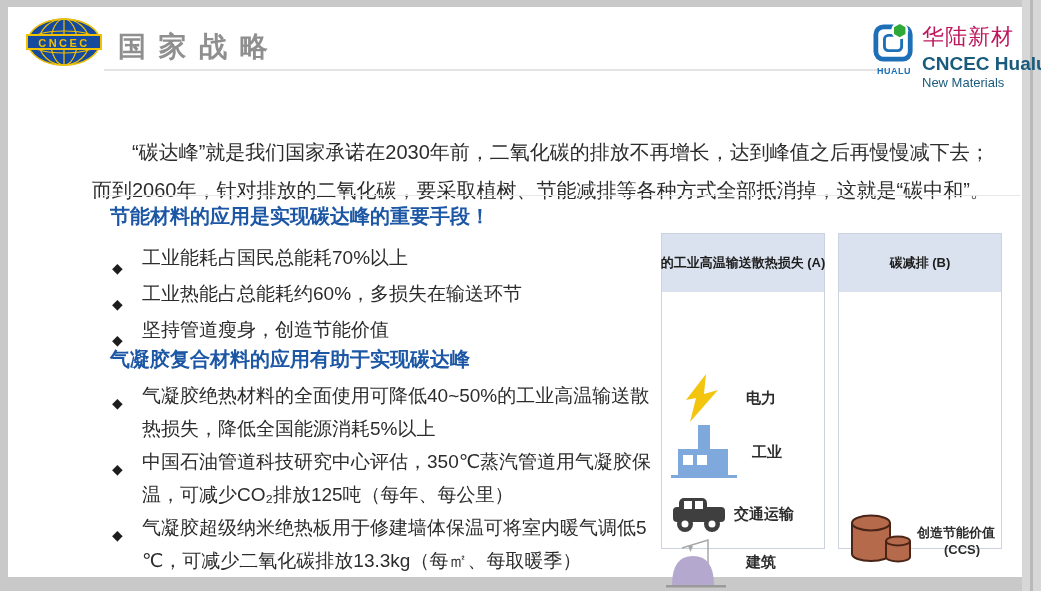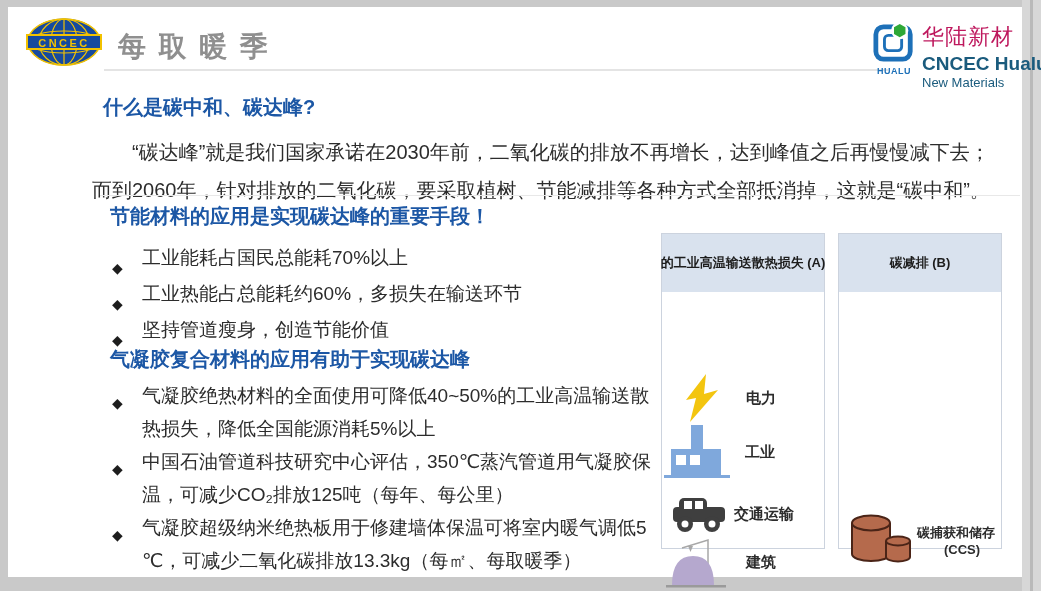--- a/index.html
+++ b/index.html
@@ -72,21 +72,21 @@
       <ellipse cx="38" cy="25" rx="36" ry="23" fill="#164a9e" stroke="#0d3a85" stroke-width="1"></ellipse>
       <ellipse cx="38" cy="25" rx="36" ry="23" fill="none" stroke="#f2c200" stroke-width="1.5"></ellipse>
       <ellipse cx="38" cy="25" rx="36" ry="11" fill="none" stroke="#f2c200" stroke-width="1.2"></ellipse>
       <ellipse cx="38" cy="25" rx="13" ry="23" fill="none" stroke="#f2c200" stroke-width="1.2"></ellipse>
       <ellipse cx="38" cy="25" rx="25" ry="23" fill="none" stroke="#f2c200" stroke-width="1.2"></ellipse>
       <line x1="38" y1="2" x2="38" y2="48" stroke="#f2c200" stroke-width="1.2"></line>
       <rect x="1" y="18" width="74" height="14" fill="#164a9e" stroke="#f2c200" stroke-width="2"></rect>
       <text x="38" y="29.5" text-anchor="middle" font-size="11" font-weight="bold" letter-spacing="2.5" fill="#f2c200" font-family="Liberation Sans, sans-serif">CNCEC</text>
     </svg>
   </div>
-  <div class="page-title">每取暖季</div>
+  <div class="page-title">国家战略</div>
   <div class="header-rule"></div>
 
   <div class="hualu">
     <div class="hualu-left">
       <span>
         <svg width="44" height="42" viewBox="0 0 46 44">
           <rect x="4" y="5" width="36" height="34" rx="8" fill="none" stroke="#1d70b8" stroke-width="5"></rect>
           <rect x="13" y="14" width="18" height="16" rx="4" fill="none" stroke="#1d70b8" stroke-width="3"></rect>
           <circle cx="29" cy="9" r="9" fill="#ffffff"></circle>
           <polygon points="29,2 35,5.5 35,12.5 29,16 23,12.5 23,5.5" fill="#2ea836"></polygon>
@@ -94,21 +94,20 @@
       </span>
       <span class="hualu-mark-text">HUALU</span>
     </div>
     <div class="hualu-right">
       <span class="hualu-cn">华陆新材</span>
       <span class="hualu-en1">CNCEC Hualu</span>
       <span class="hualu-en2">New Materials</span>
     </div>
   </div>
 
-  <div class="q-heading">什么是碳中和、碳达峰?</div>
   <div class="para">
     <div class="indent">“碳达峰”就是我们国家承诺在2030年前，二氧化碳的排放不再增长，达到峰值之后再慢慢减下去；</div>
     <div>而到2060年，针对排放的二氧化碳，要采取植树、节能减排等各种方式全部抵消掉，这就是“碳中和”。</div>
   </div>
   <div class="para-rule"></div>
 
   <div class="s-heading s1-heading">节能材料的应用是实现碳达峰的重要手段！</div>
   <ul class="bullets bullets-1">
     <li>
       <span class="marker">◆</span>
@@ -144,21 +143,21 @@
     <div class="panel-header">的工业高温输送散热损失 (A)</div>
     <div class="panel-body">
       <div class="prow" style="left:10px; top:80px;align-items:center;">
         <div class="icon-cell" style="width:60px;">
           <svg width="38" height="48" viewBox="0 0 38 48">
             <polygon points="23,0 3,26 13,24 7,48 35,16 21,20" fill="#f3c50f"></polygon>
           </svg>
         </div>
         <span class="plabel" style="margin-left:14px;">电力</span>
       </div>
-      <div class="prow" style="left:1px; top:131px;">
+      <div class="prow" style="left:8px; top:131px;">
         <div class="icon-cell" style="width:72px;">
           <svg width="70" height="54" viewBox="0 0 70 54">
             <rect x="27" y="0" width="12" height="26" fill="#7fa8dc"></rect>
             <rect x="7" y="24" width="50" height="26" fill="#7fa8dc"></rect>
             <rect x="12" y="30" width="10" height="10" fill="#ffffff"></rect>
             <rect x="26" y="30" width="10" height="10" fill="#ffffff"></rect>
             <rect x="0" y="50" width="66" height="3" fill="#7fa8dc"></rect>
           </svg>
         </div>
         <span class="plabel" style="margin-left:10px;">工业</span>
@@ -198,19 +197,19 @@
       <div class="prow" style="left:8px; top:220px;">
         <div class="icon-cell" style="width:66px;">
           <svg width="64" height="52" viewBox="0 0 64 52">
             <path d="M4,9 L4,40 A19,7 0 0 0 42,40 L42,9" fill="#b56a4c" stroke="#4a2417" stroke-width="2"></path>
             <ellipse cx="23" cy="9" rx="19" ry="7.5" fill="#b56a4c" stroke="#4a2417" stroke-width="2"></ellipse>
             <path d="M38,27 L38,43 A12,4.5 0 0 0 62,43 L62,27" fill="#b56a4c" stroke="#4a2417" stroke-width="2"></path>
             <ellipse cx="50" cy="27" rx="12" ry="4.5" fill="#b56a4c" stroke="#4a2417" stroke-width="2"></ellipse>
           </svg>
         </div>
         <div class="ccs-label" style="margin-left:4px;">
-          <span class="plabel">碳捕获和储存</span>
+          <span class="plabel">创造节能价值</span>
           <span class="psub">(CCS)</span>
         </div>
       </div>
     </div>
   </div>
 </div>
 
 </body></html>

